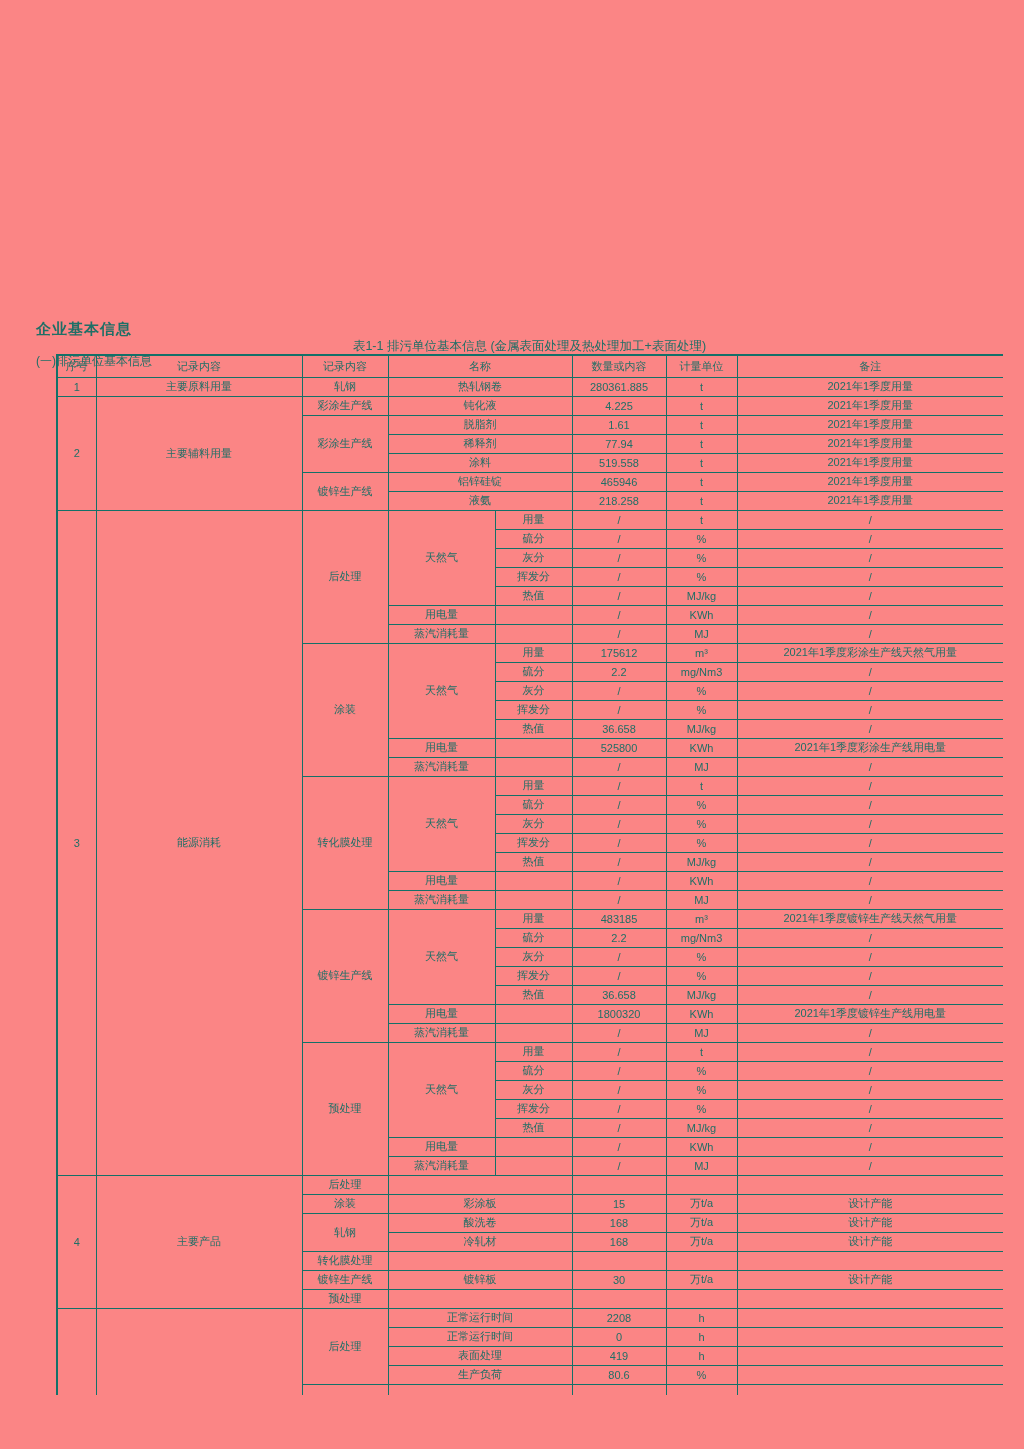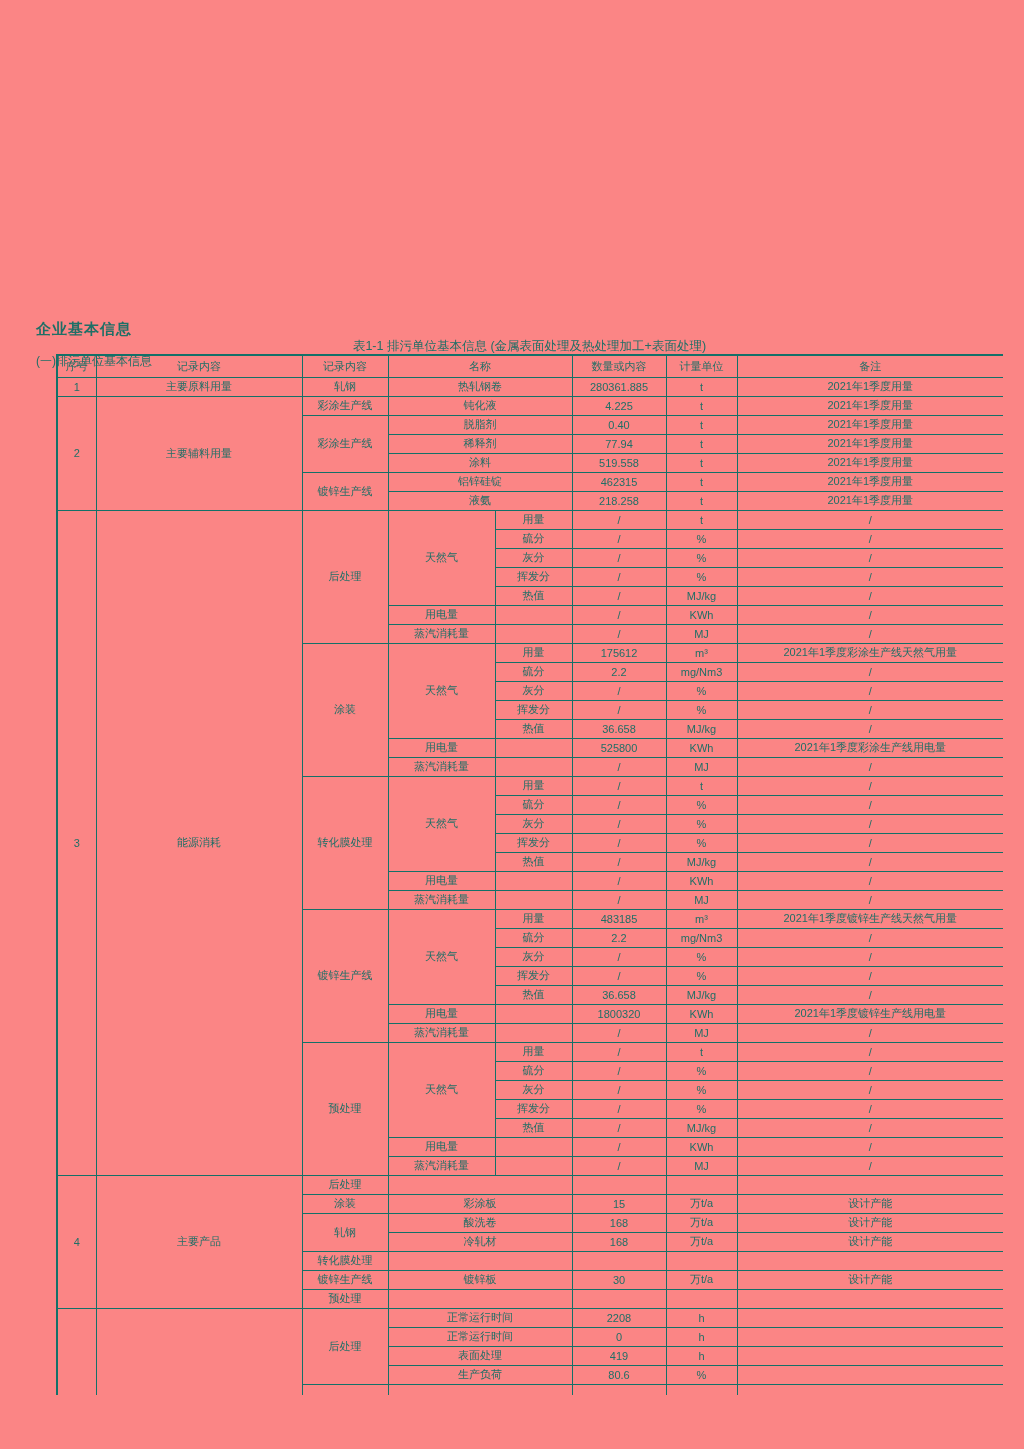--- a/index.html
+++ b/index.html
@@ -90,40 +90,40 @@
               <td rowspan="6">主要辅料用量</td>
               <td>彩涂生产线</td>
               <td colspan="2">钝化液</td>
               <td>4.225</td>
               <td>t</td>
               <td>2021年1季度用量</td>
             </tr>
             <tr>
               <td rowspan="3">彩涂生产线</td>
               <td colspan="2">脱脂剂</td>
-              <td>0.40</td>
+              <td>1.61</td>
               <td>t</td>
               <td>2021年1季度用量</td>
             </tr>
             <tr>
               <td colspan="2">稀释剂</td>
               <td>77.94</td>
               <td>t</td>
               <td>2021年1季度用量</td>
             </tr>
             <tr>
               <td colspan="2">涂料</td>
               <td>519.558</td>
               <td>t</td>
               <td>2021年1季度用量</td>
             </tr>
             <tr>
               <td rowspan="2">镀锌生产线</td>
               <td colspan="2">铝锌硅锭</td>
-              <td>462315</td>
+              <td>465946</td>
               <td>t</td>
               <td>2021年1季度用量</td>
             </tr>
             <tr>
               <td colspan="2">液氨</td>
               <td>218.258</td>
               <td>t</td>
               <td>2021年1季度用量</td>
             </tr>
             <tr>

